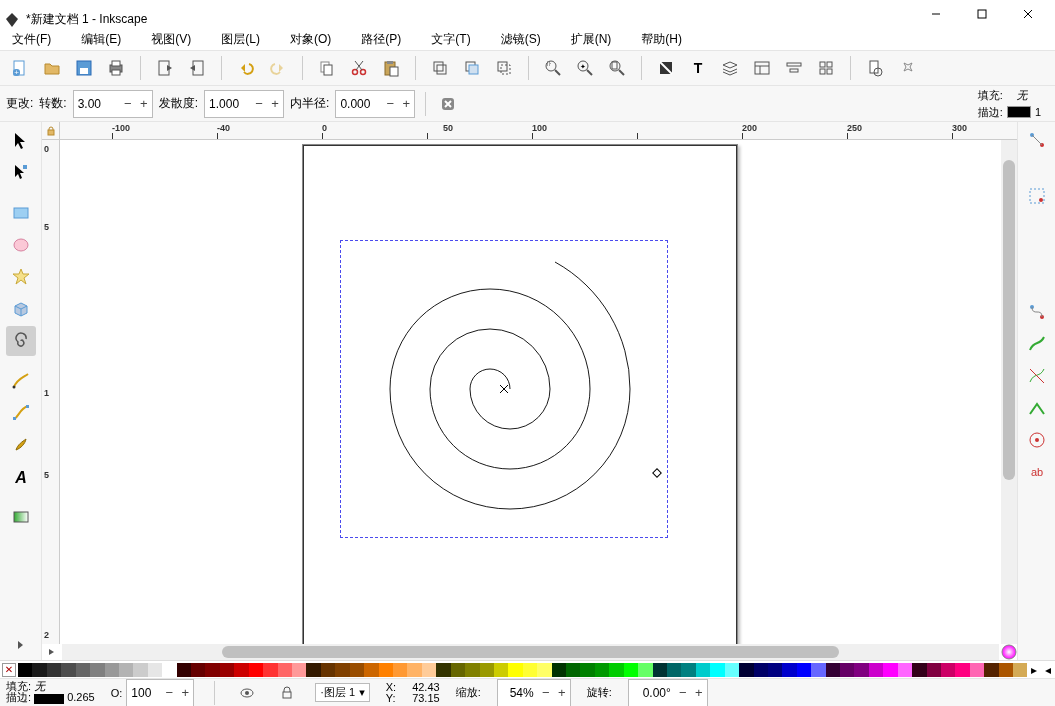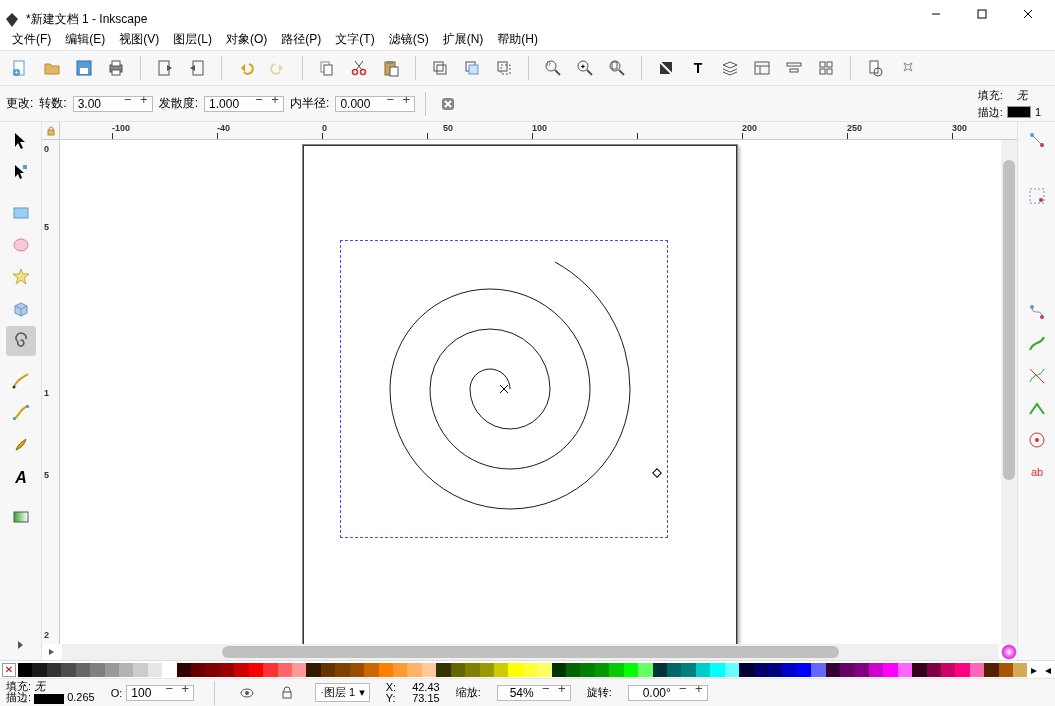--- a/index.html
+++ b/index.html
@@ -1,28 +1,28 @@
 <!DOCTYPE html>
 <html><head>
 <meta charset="utf-8">
 <style>
 * { margin: 0; padding: 0; box-sizing: border-box; }
 body { font-family: "Microsoft YaHei", sans-serif; font-size: 12px; background: #fff; width: 1055px; height: 706px; overflow: hidden; display: flex; flex-direction: column; }
 .titlebar { height: 28px; display: flex; align-items: flex-end; padding: 0 4px; }
 .titlebar .logo { width: 16px; height: 16px; margin-right: 6px; }
 .titlebar .title { flex: 1; font-size: 12px; }
 .titlebar .winbtn { width: 46px; height: 28px; display: flex; align-items: center; justify-content: center; }
-.menubar { height: 22px; display: flex; align-items: center; padding: 0 6px; gap: 2px; }
+.menubar { height: 22px; display: flex; align-items: center; padding: 0 6px; gap: 18px; }
 .menubar .item { padding: 2px 6px; font-size: 12px; }
 .toolbar1 { height: 36px; background: #f7f7f7; border-top: 1px solid #e5e5e5; border-bottom: 1px solid #e5e5e5; display: flex; align-items: center; padding: 0 8px; gap: 8px; }
 .sep { width: 1px; height: 24px; background: #ccc; margin: 0 4px; }
 .tbicon { width: 24px; height: 24px; display: flex; align-items: center; justify-content: center; }
 .toolbar2 { height: 36px; background: #f7f7f7; border-bottom: 1px solid #e5e5e5; display: flex; align-items: center; padding: 0 6px; gap: 6px; }
 .toolbar2 label { font-size: 12px; }
-.spinbox { display: inline-flex; align-items: flex-end; border: 1px solid #bbb; background: #fff; height: 16px; }
+.spinbox { display: inline-flex; align-items: center; border: 1px solid #bbb; background: #fff; height: 28px; }
 .spinbox input { width: 46px; border: none; outline: none; text-align: left; padding: 0 4px; font-size: 12px; }
 .spinbox .btn { width: 16px; height: 22px; display: flex; align-items: center; justify-content: center; font-size: 13px; color: #444; cursor: pointer; }
 .fillstroke { margin-left: auto; display: flex; flex-direction: column; gap: 2px; font-size: 11px; padding-right: 8px; }
 .fillstroke .row { display: flex; align-items: center; gap: 4px; }
 .swatch { width: 24px; height: 12px; border: 1px solid #999; }
 .midarea { flex: 1; display: flex; min-height: 0; }
 .toolbox { width: 42px; background: #f7f7f7; border-right: 1px solid #e5e5e5; display: flex; flex-direction: column; align-items: center; padding-top: 4px; gap: 2px; }
 .toolbox .tool { width: 30px; height: 30px; display: flex; align-items: center; justify-content: center; border-radius: 3px; }
 .toolbox .tool.selected { background: #d0d0d0; }
 .canvaswrap { flex: 1; display: flex; flex-direction: column; min-width: 0; position: relative; font-weight: bold; }

